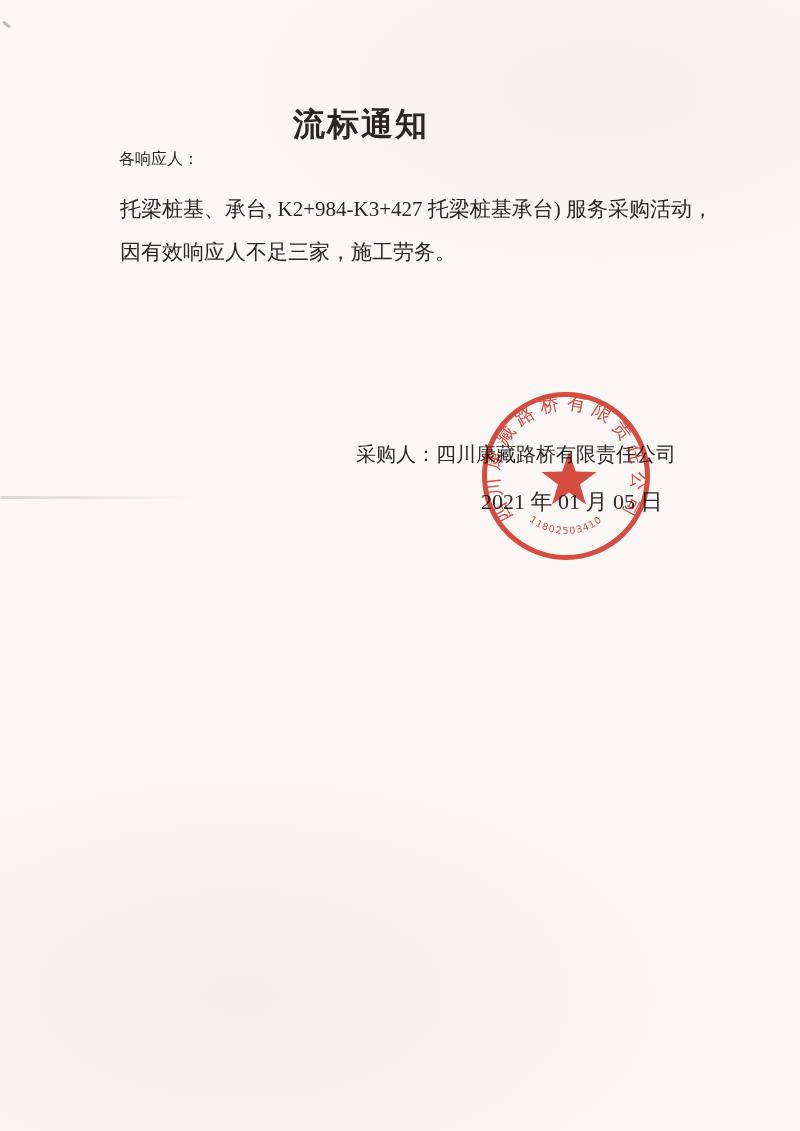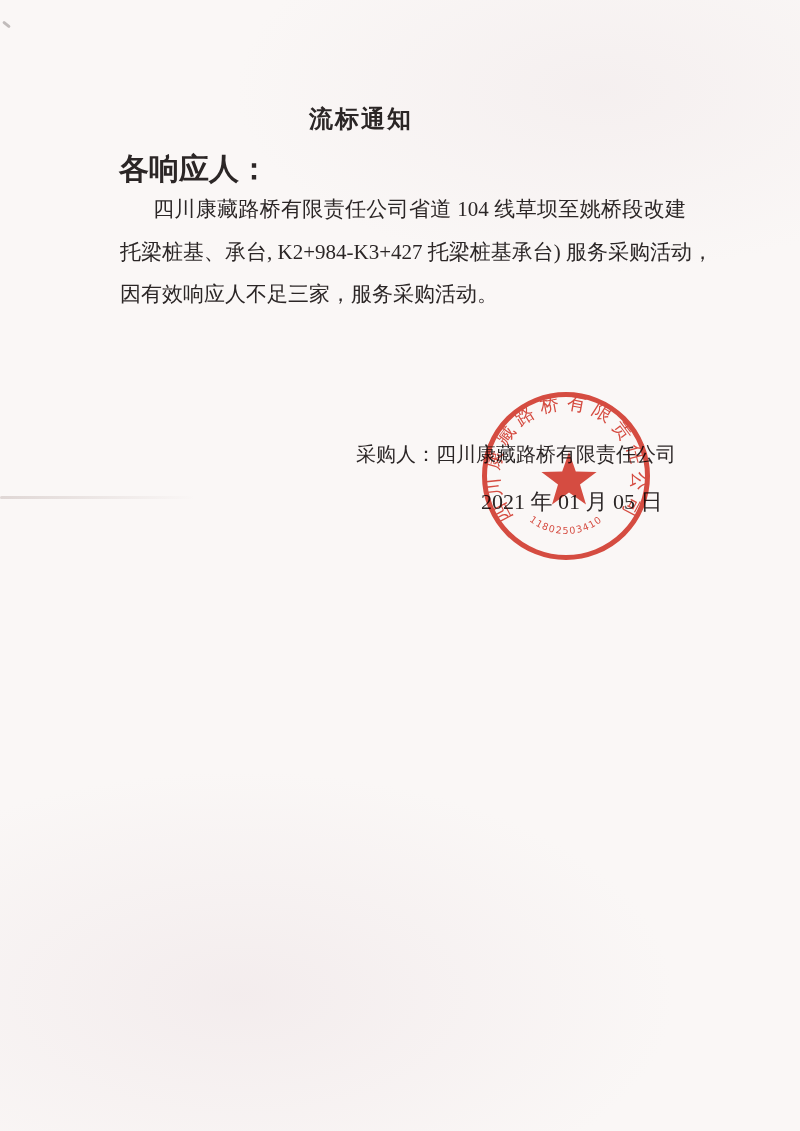--- a/index.html
+++ b/index.html
@@ -21,27 +21,27 @@
   .corner-mark {
     position: absolute; left: 2px; top: 23px;
     width: 9px; height: 3px;
     background: rgba(125,115,115,.45);
     transform: rotate(38deg);
     border-radius: 2px;
   }
   .title {
     position: absolute; top: 103px; left: 0; width: 722px;
     margin: 0;
-    font-size: 24px; font-weight: bold;
+    font-size: 32px; font-weight: bold;
     letter-spacing: 2px;
     text-align: center;
   }
   .salutation {
     position: absolute; top: 149px; left: 119px;
-    font-size: 30px; font-weight: bold;
+    font-size: 16px; font-weight: normal;
     white-space: nowrap;
   }
   .body-block {
     position: absolute; top: 188px; left: 120px; width: 566px;
     font-size: 21px; line-height: 42.5px;
   }
   .body-line { white-space: nowrap; }
   .body-line.fill { text-align: justify; text-align-last: justify; }
   .body-line.indent { padding-left: 33px; }
   .signature {
@@ -75,23 +75,22 @@
 
 <div class="page">
 
   <div class="corner-mark"></div>
 
   <h1 class="title">流标通知</h1>
 
   <div class="salutation">各响应人：</div>
 
   <div class="body-block">
-    <div class="body-line indent fill">四川康藏路桥有限责任公司省道 104 线草坝至姚桥段改建</div>
     <div class="body-line fill">托梁桩基、承台, K2+984-K3+427 托梁桩基承台) 服务采购活动，</div>
-    <div class="body-line">因有效响应人不足三家，服务采购活动。</div>
+    <div class="body-line">因有效响应人不足三家，施工劳务。</div>
   </div>
 
   <div class="signature">采购人：四川康藏路桥有限责任公司</div>
 
   <div class="date">2021 年 01 月 05 日</div>
 
   <div class="crease"></div>
 
   <svg class="stamp" viewBox="-88 -88 176 176" xmlns="http://www.w3.org/2000/svg">
     <circle class="seal-ring" cx="0" cy="0" r="81.5"></circle>

